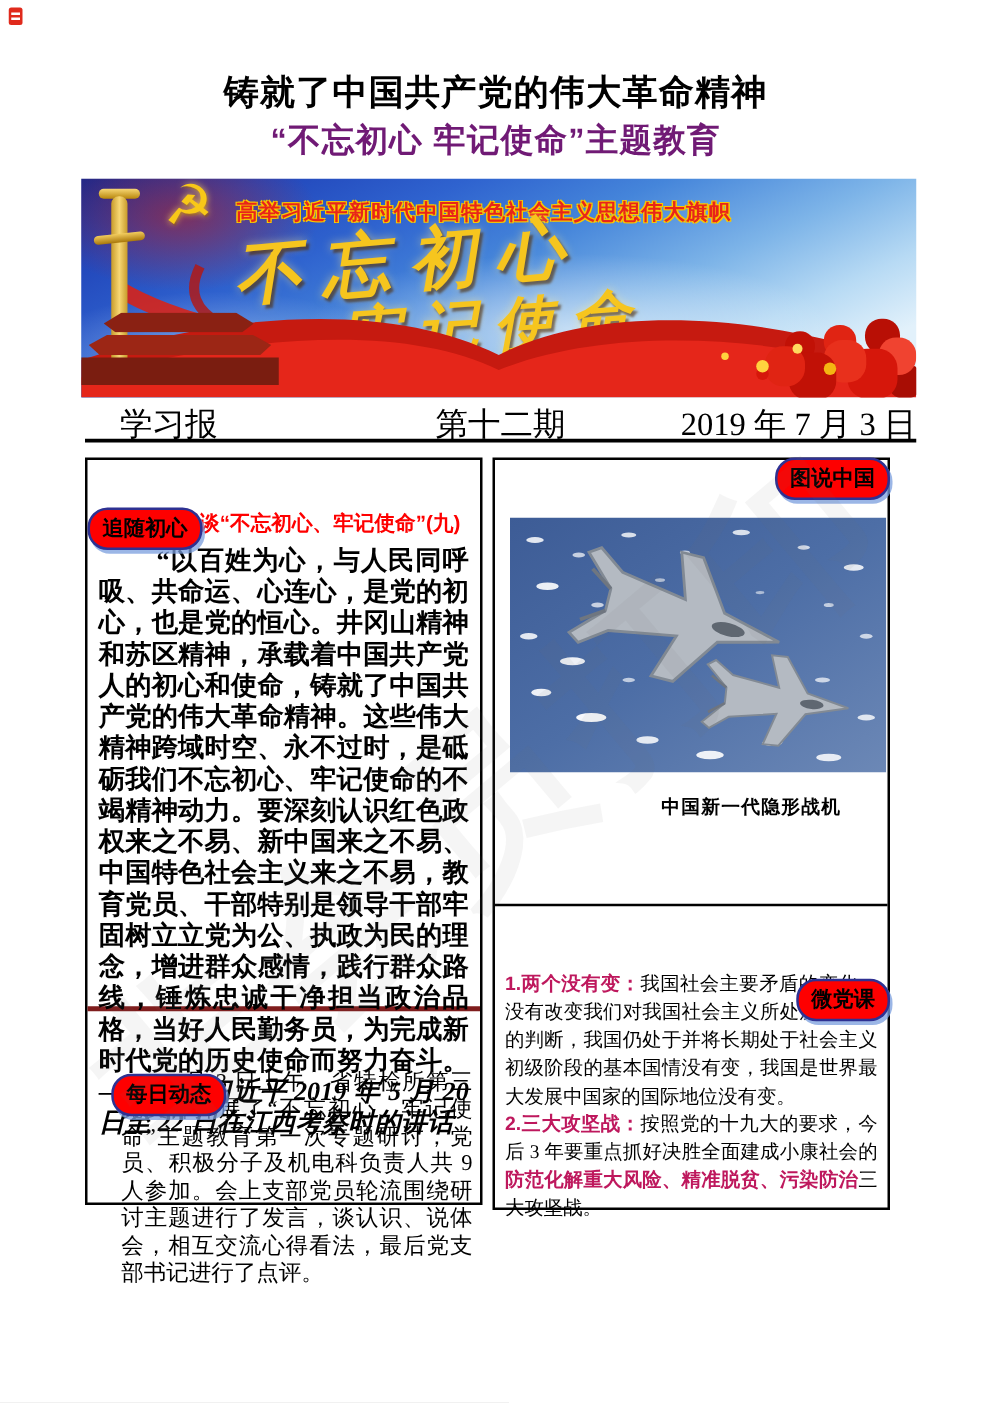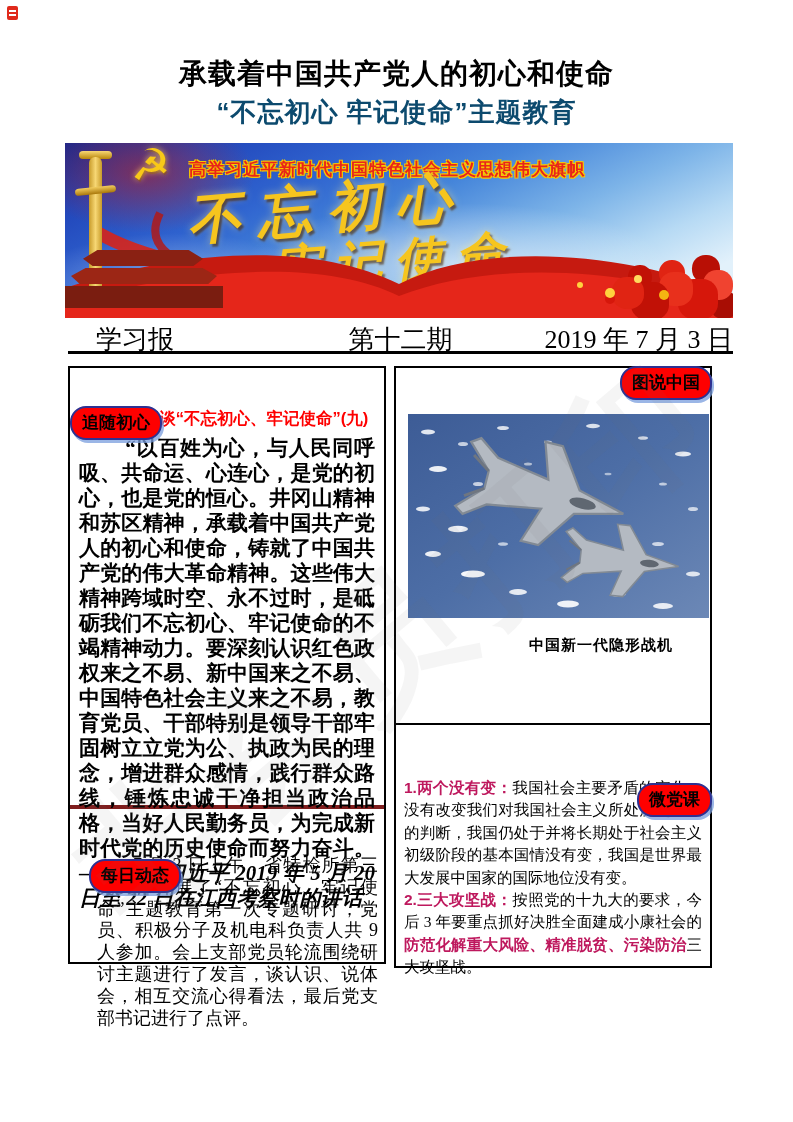--- a/index.html
+++ b/index.html
@@ -9,21 +9,21 @@
   
   .corner-mark{position:absolute;left:7px;top:6px;width:11px;height:14px;background:#e02a1c;border-radius:2px;}
   .corner-mark:after{content:"";position:absolute;left:2px;top:4px;width:7px;height:2px;background:#fff;box-shadow:0 4px 0 #fff;}
 
   
   .doc-title{position:absolute;top:55px;left:0;width:100%;text-align:center;
              font-family:"Liberation Sans","DejaVu Sans",sans-serif;
              font-size:28px;font-weight:700;letter-spacing:1px;}
   .doc-subtitle{position:absolute;top:95px;left:0;width:100%;text-align:center;
              font-family:"Liberation Sans","DejaVu Sans",sans-serif;
-             font-size:26px;font-weight:700;color:#0c4a6e;letter-spacing:1px;}
+             font-size:26px;font-weight:700;color:#701a75;letter-spacing:1px;}
 
   
   .banner{position:absolute;left:65px;top:143px;width:668px;height:175px;overflow:hidden;
           background:linear-gradient(155deg,#16288f 0%,#2247bb 14%,#2f63cf 30%,#4585da 45%,#7db4e8 62%,#b7daf4 76%,#e2f1fb 88%);}
   .banner .haze{position:absolute;left:180px;top:60px;width:420px;height:120px;border-radius:50%;
           background:radial-gradient(closest-side,rgba(255,255,255,.55),rgba(255,255,255,0));}
   .banner .haze2{position:absolute;left:-40px;top:90px;width:300px;height:110px;border-radius:50%;
           background:radial-gradient(closest-side,rgba(255,255,255,.4),rgba(255,255,255,0));}
   .banner .flagtint{position:absolute;left:-30px;top:-30px;width:220px;height:120px;
           background:radial-gradient(closest-side,rgba(200,30,20,.55),rgba(200,30,20,0));}
@@ -105,21 +105,21 @@
              font-size:140px;font-weight:700;color:rgba(110,110,110,.07);letter-spacing:16px;
              white-space:nowrap;pointer-events:none;font-family:"Liberation Sans",sans-serif;}
 </style>
 </head>
 <body>
 
 <div class="page">
 
   <div class="corner-mark"></div>
 
-  <div class="doc-title">承载着中国共产党人的初心和使命</div>
+  <div class="doc-title">铸就了中国共产党的伟大革命精神</div>
   <div class="doc-subtitle">“不忘初心 牢记使命”主题教育</div>
 
   <div class="banner">
     <div class="haze"></div>
     <div class="haze2"></div>
     <div class="flagtint"></div>
     <svg class="ribbon" viewBox="0 0 668 175" preserveAspectRatio="none">
       <path d="M30,88 C80,118 130,118 215,158" stroke="#d6231a" stroke-width="13" fill="none" opacity="0.9"></path>
       <path d="M95,70 C75,110 120,130 210,140" stroke="#b8150c" stroke-width="8" fill="none" opacity="0.8"></path>
     </svg>

